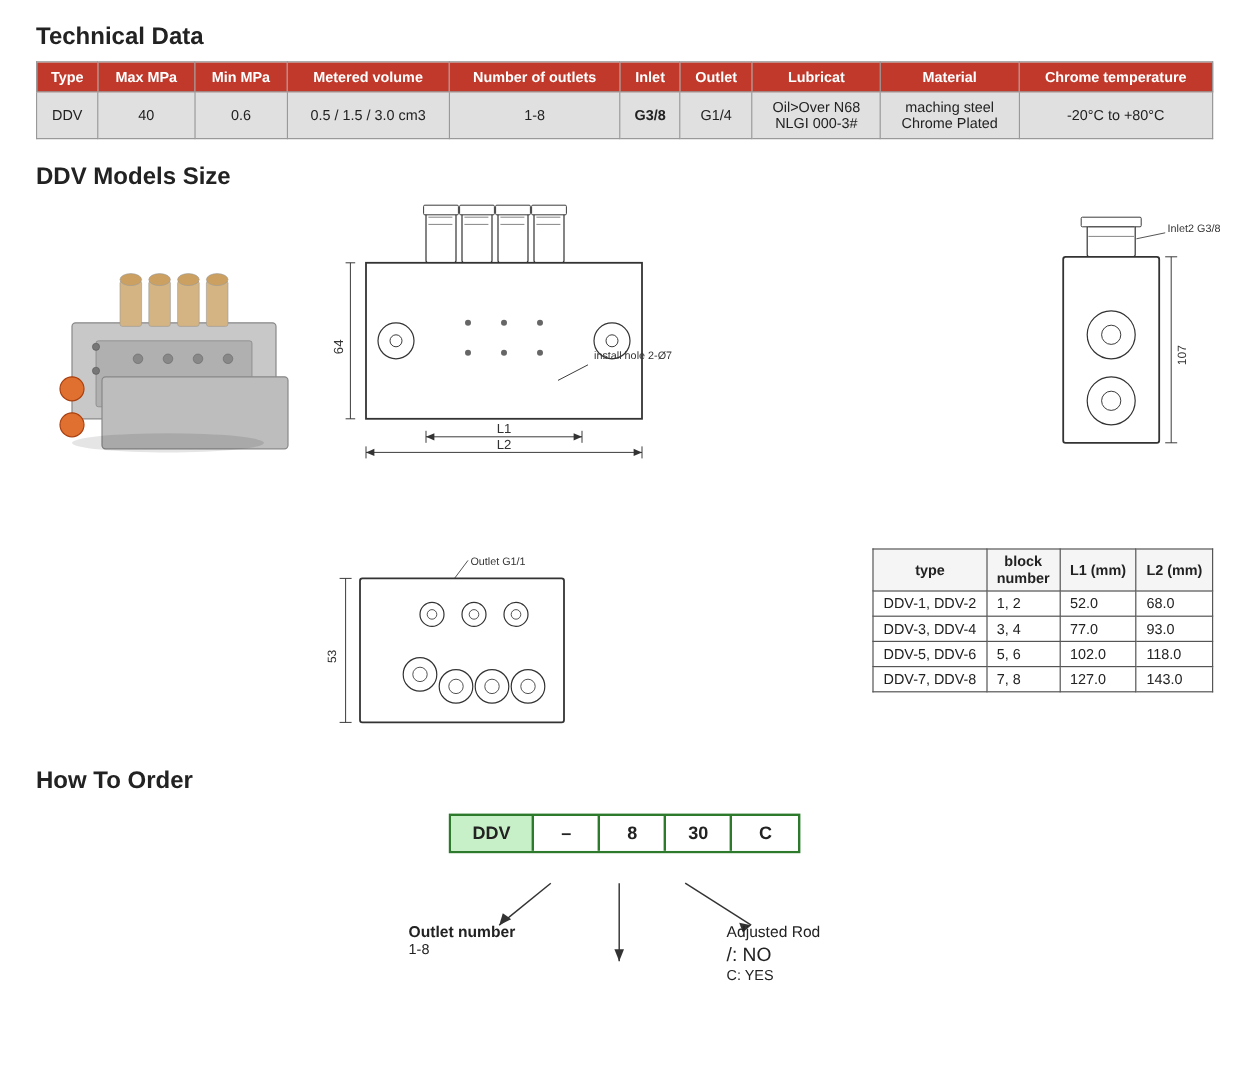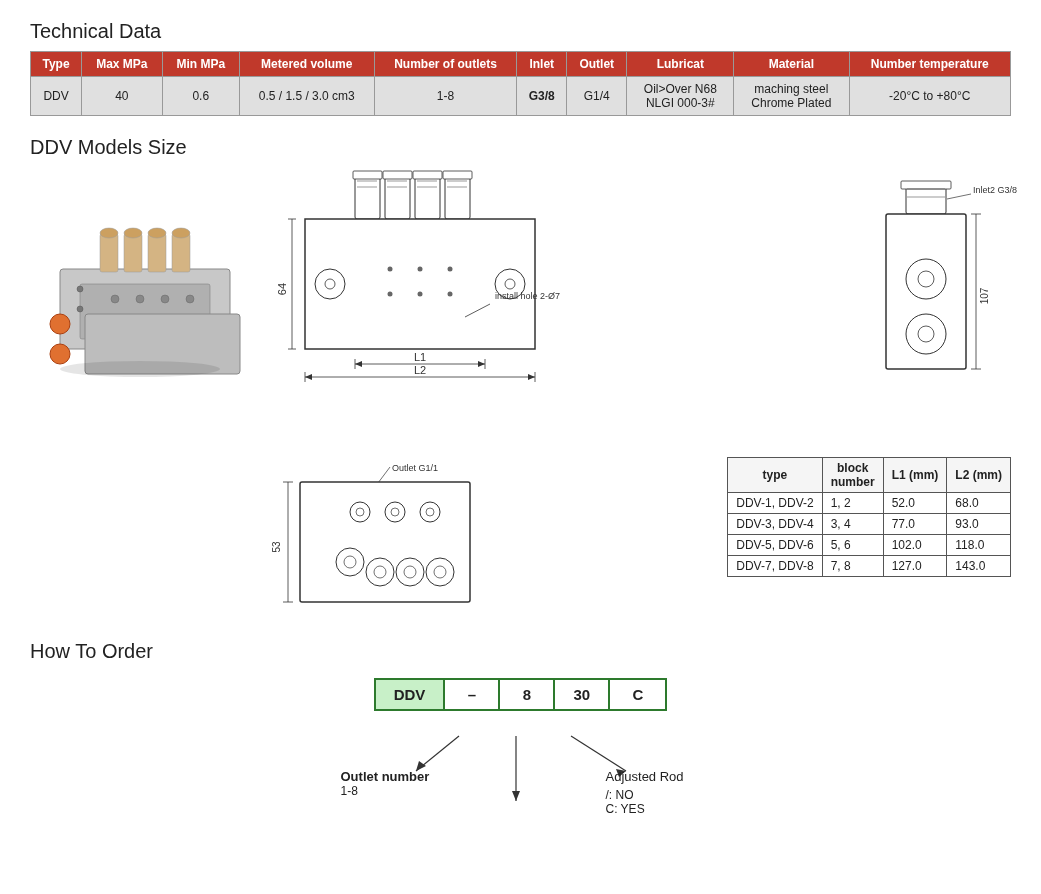--- a/index.html
+++ b/index.html
@@ -9,21 +9,21 @@
       color: #222;
       width: 1041px;
       min-height: 894px;
       padding: 20px 30px;
       font-size: 13px;
     }
 
     
     .section-title {
       font-size: 20px;
-      font-weight: normal;
+      font-weight: bold;
       color: #222;
       margin-bottom: 8px;
     }
     .tech-table {
       width: 100%;
       border-collapse: collapse;
       margin-bottom: 20px;
     }
     .tech-table th {
       background: #c0392b;
@@ -154,21 +154,21 @@
       <tr>
         <th>Type</th>
         <th>Max MPa</th>
         <th>Min MPa</th>
         <th>Metered volume</th>
         <th>Number of outlets</th>
         <th>Inlet</th>
         <th>Outlet</th>
         <th>Lubricat</th>
         <th>Material</th>
-        <th>Number temperature</th>
+        <th>Chrome temperature</th>
       </tr>
     </thead>
     <tbody>
       <tr>
         <td>DDV</td>
         <td>40</td>
         <td>0.6</td>
         <td>0.5 / 1.5 / 3.0 cm3</td>
         <td>1-8</td>
         <td class="bold-text">G3/8</td>
@@ -414,18 +414,18 @@
       <div style="position:absolute; left:30px; top:38px;">
         <div style="font-weight:bold; font-size:13px;">Outlet number</div>
         <div style="font-size:12px;">1-8</div>
       </div>
 
       
 
       
       <div style="position:absolute; left:295px; top:38px;">
         <div style="font-weight:normal; font-size:13px;">Adjusted Rod</div>
-        <div style="font-size:12px; margin-top:4px;">/: NO</div>
+        <div style="font-size:16px; margin-top:4px;">/: NO</div>
         <div style="font-size:12px;">C: YES</div>
       </div>
     </div>
   </div>
 </div>
 
 </body></html>

